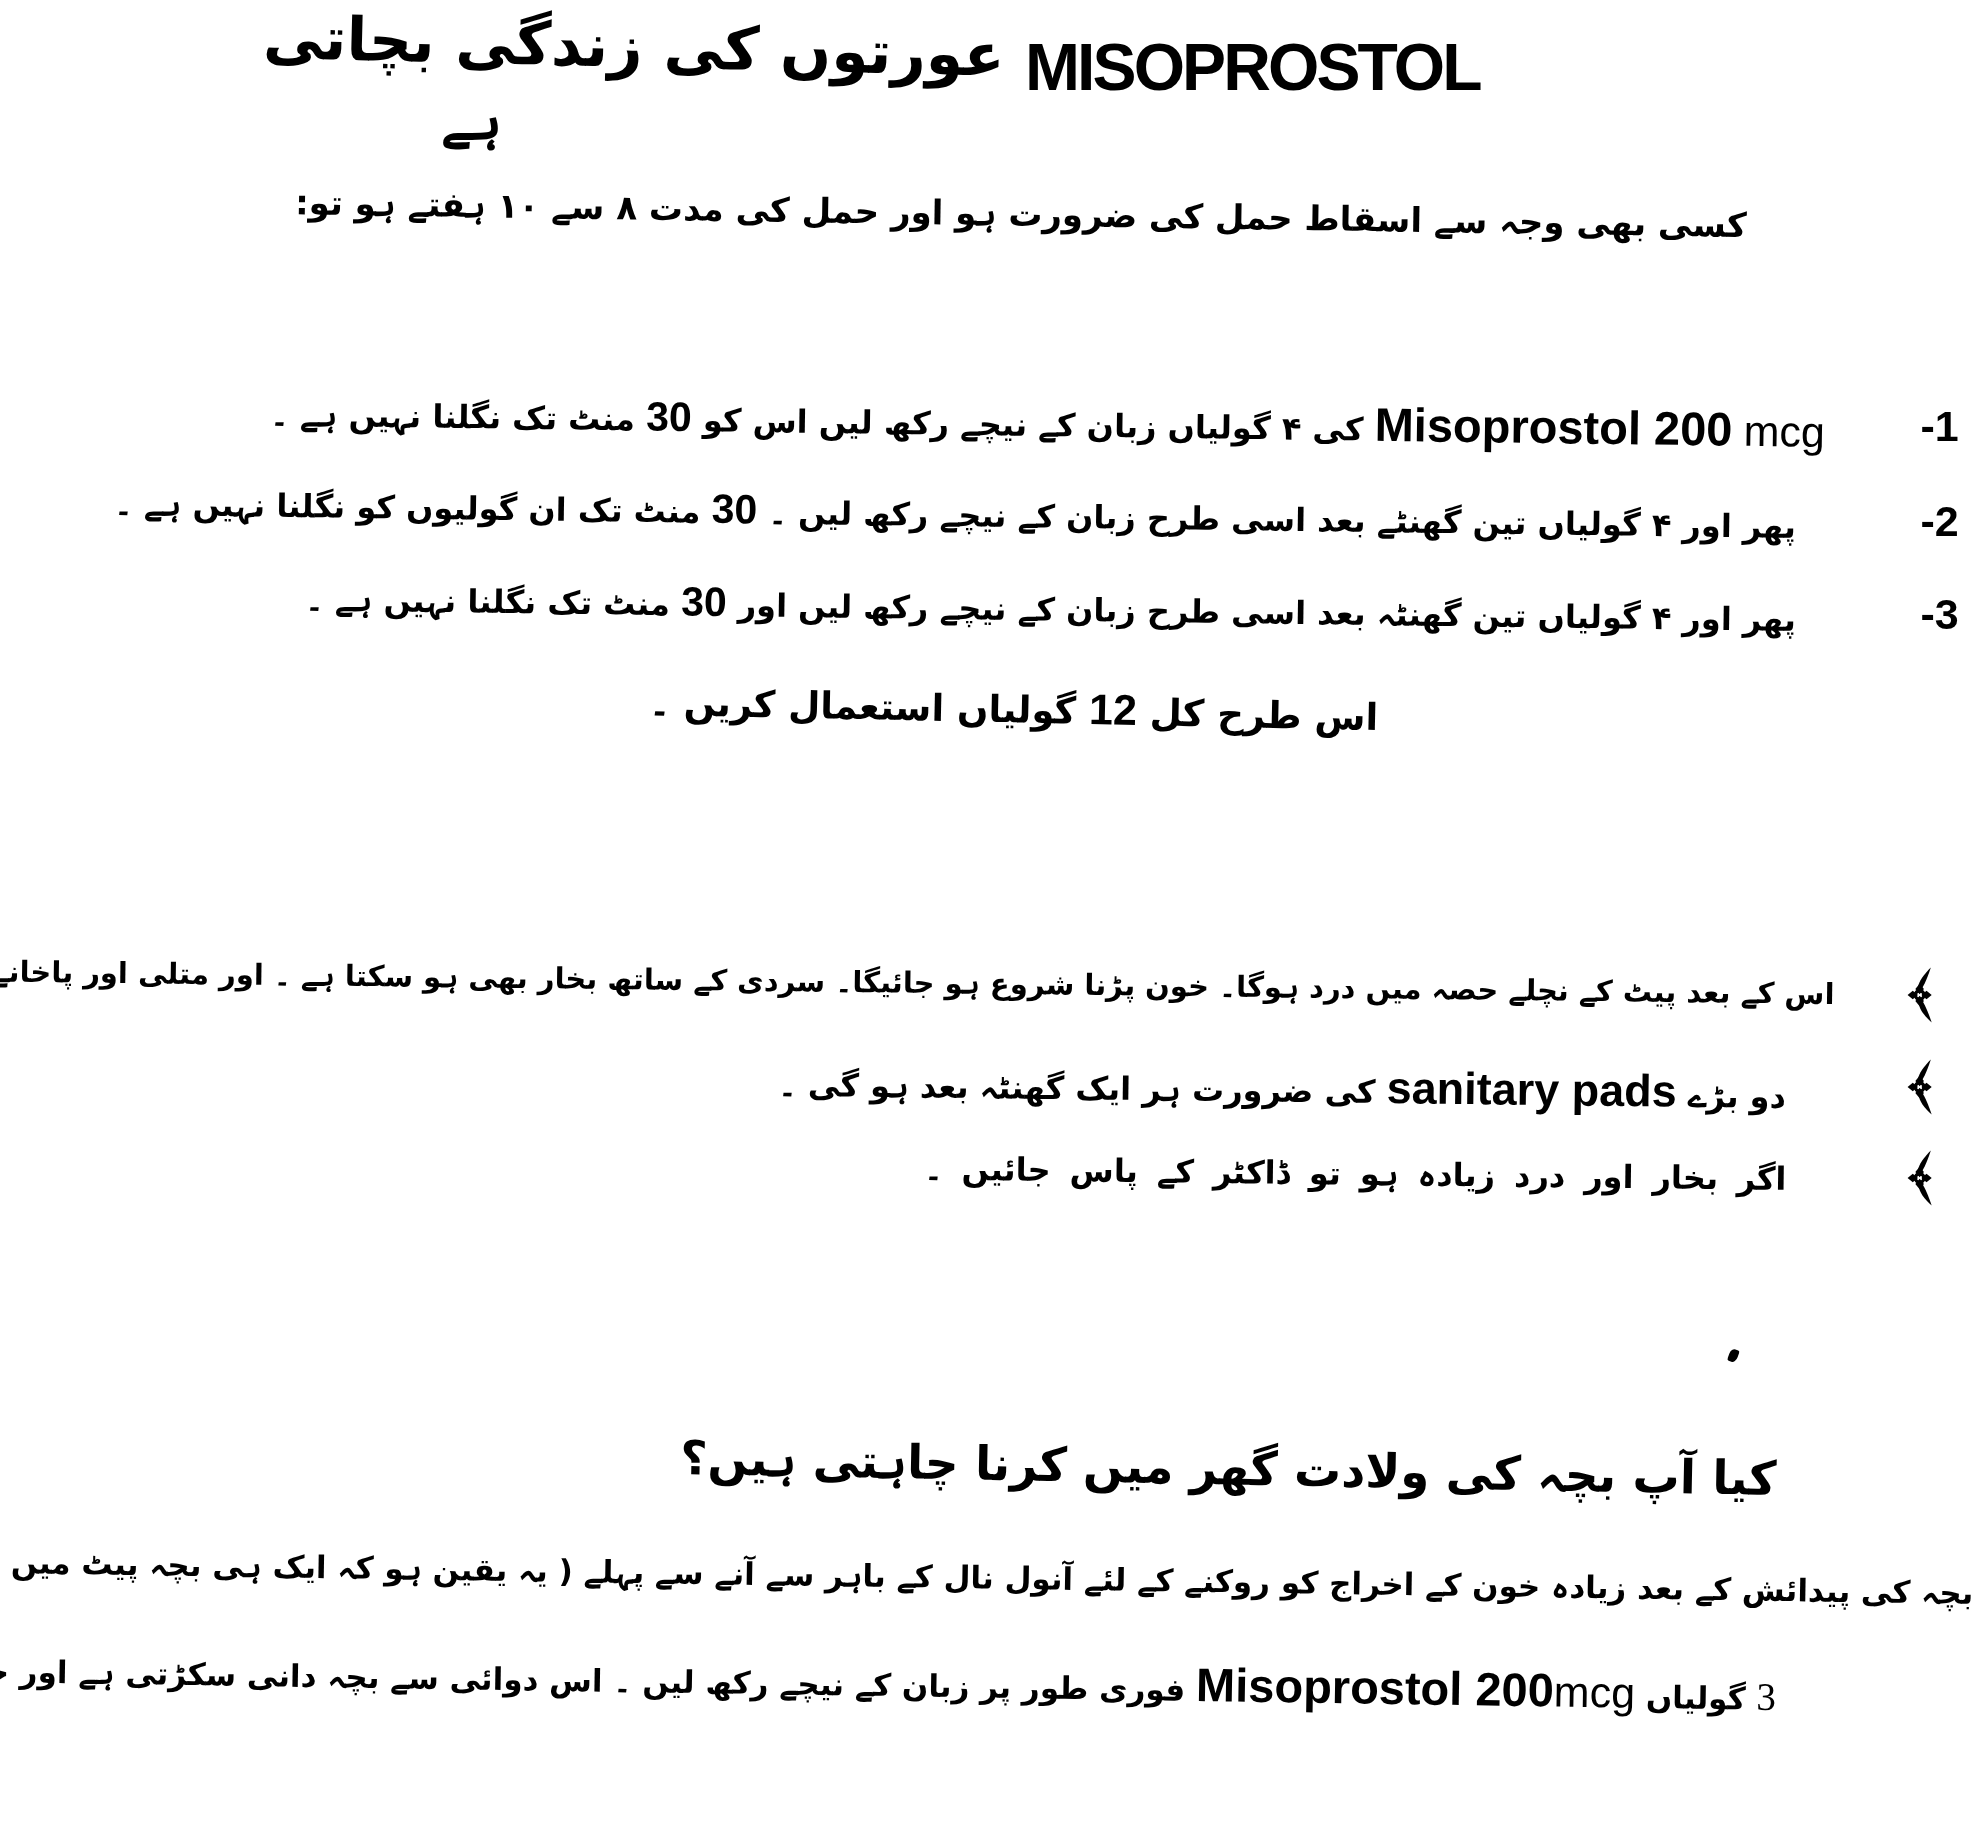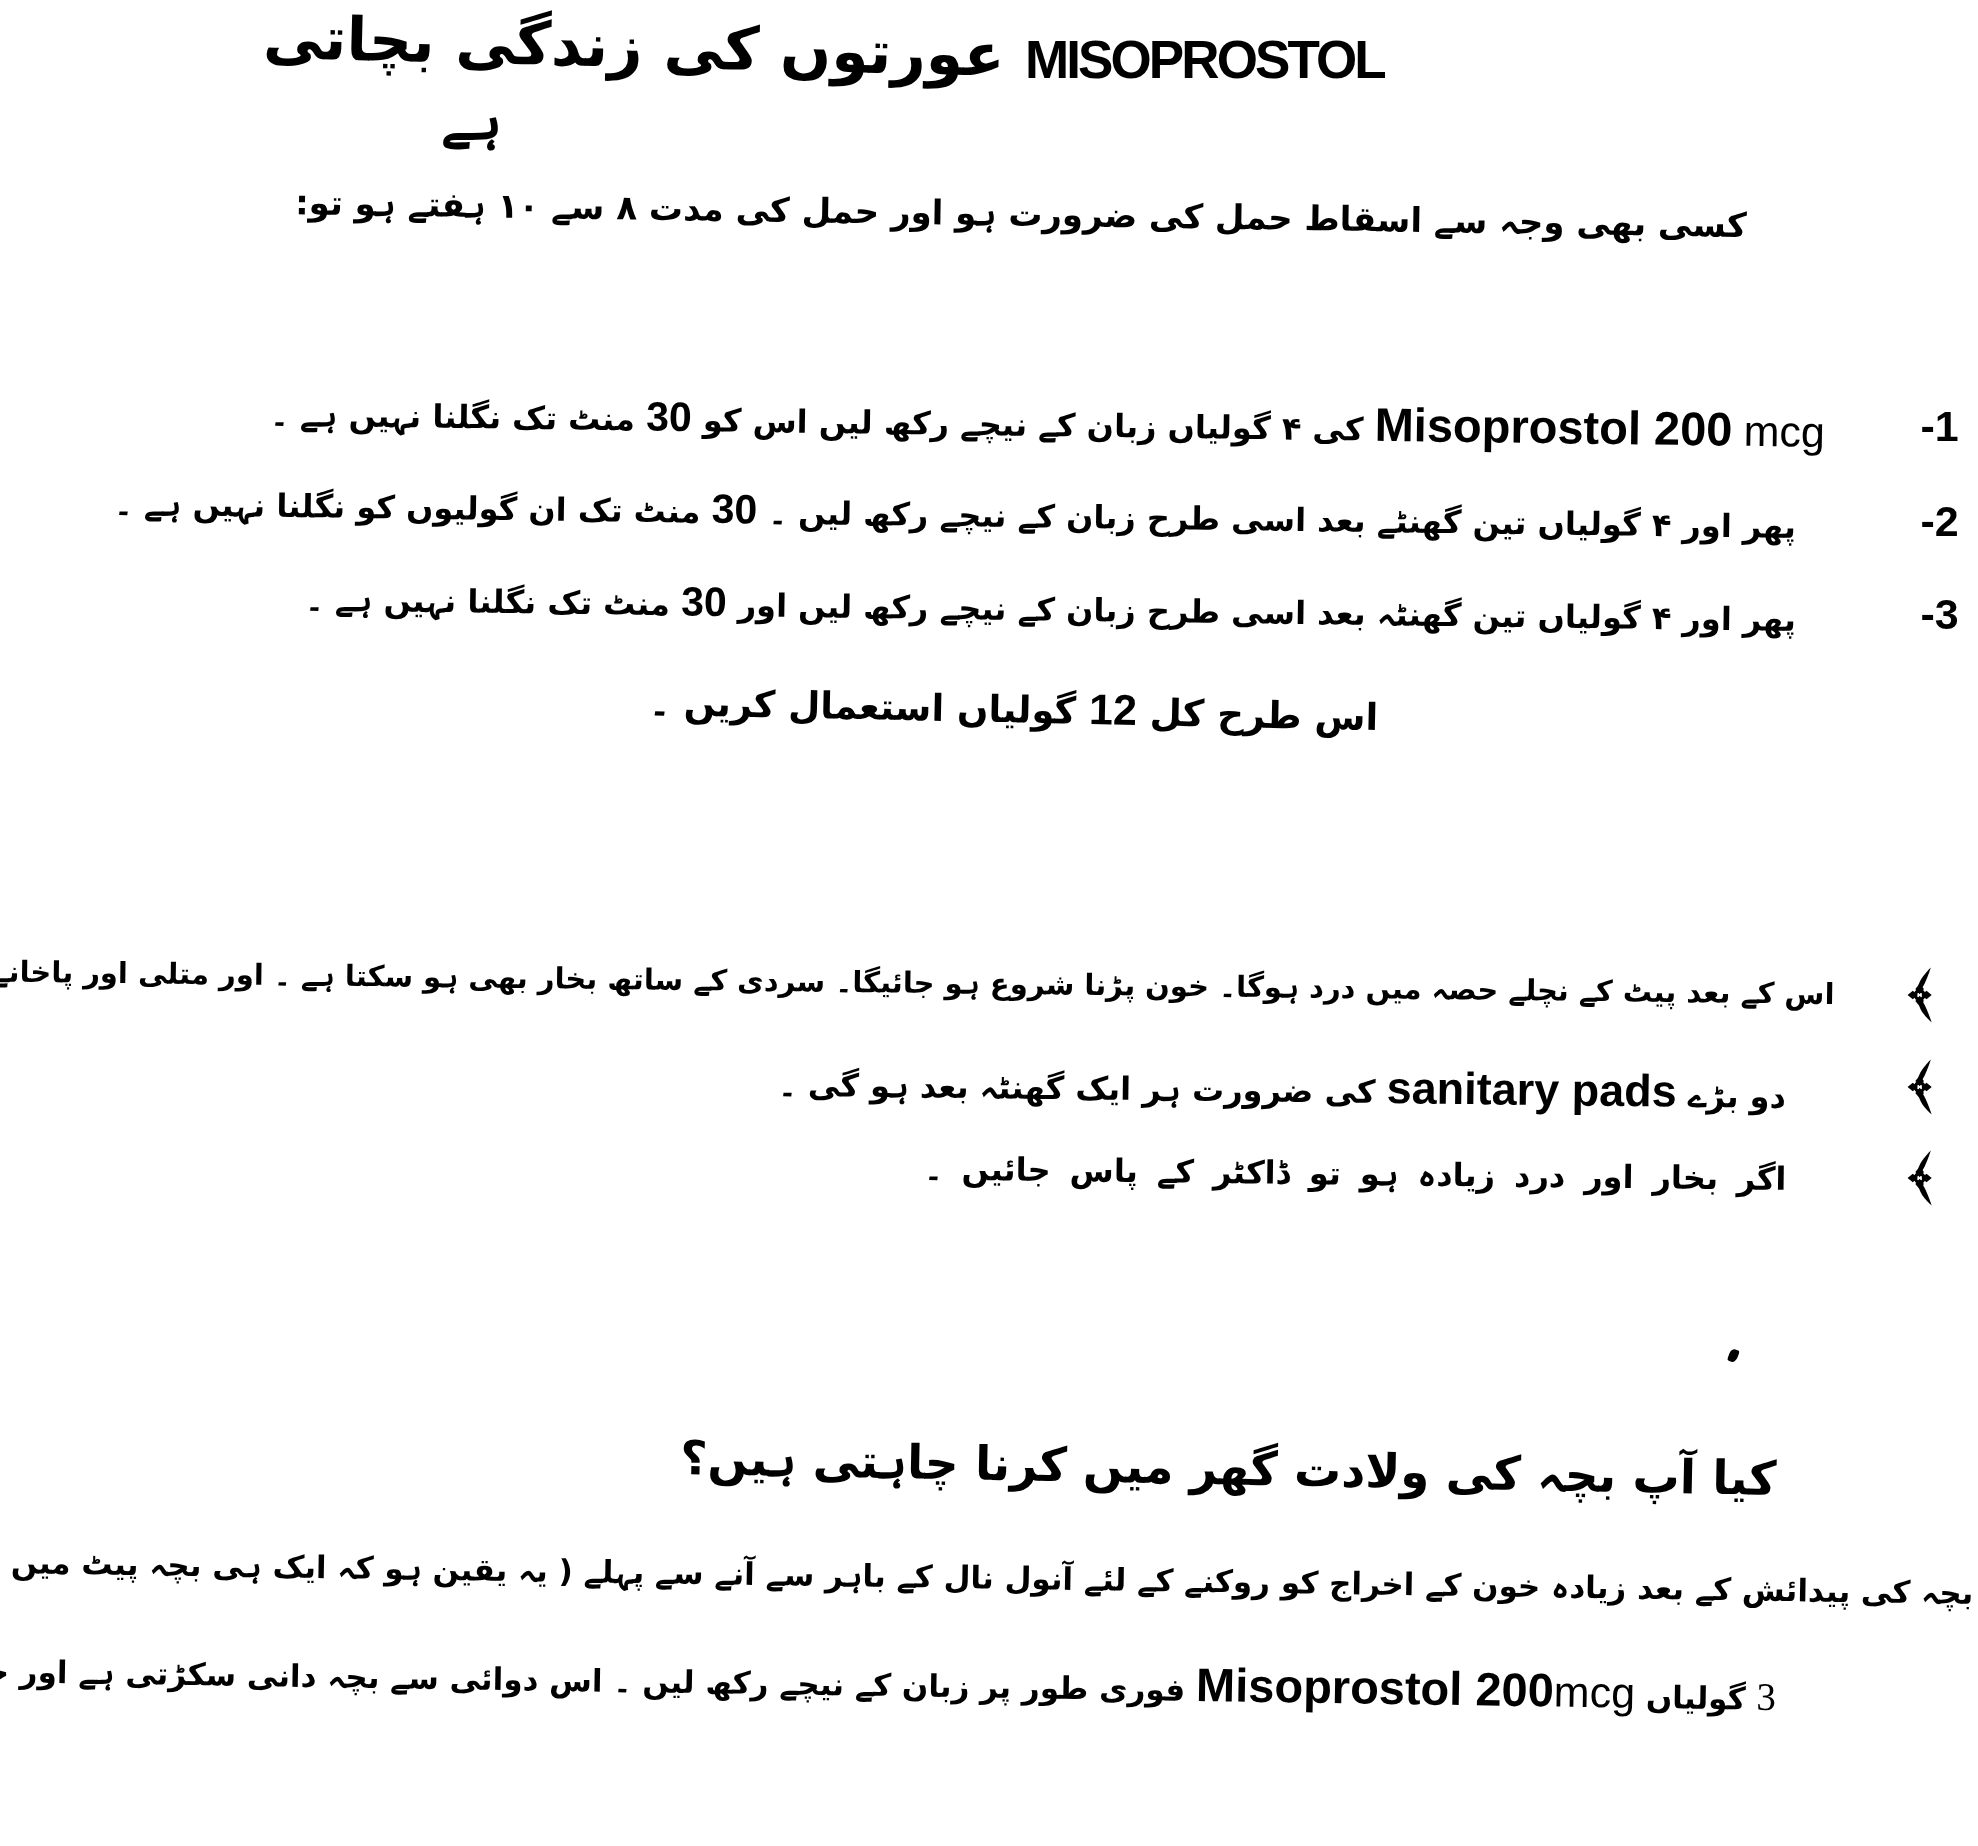--- a/index.html
+++ b/index.html
@@ -55,21 +55,21 @@
     border-radius:50% 20% 50% 20%;
   }
 </style>
 </head>
 <body>
 
 <div class="page">
 
   <div class="u" style="right:974px;top:17.5px;font-size:60px;font-weight:700;transform:rotate(1.4deg);">عورتوں کی زندگی بچاتی</div>
   <div class="u" style="right:1477px;top:89px;font-size:52px;font-weight:700;">ہے</div>
-  <div class="title-en" style="left:1025px;top:29px;font-size:53px;">MISOPROSTOL</div>
+  <div class="title-en" style="left:1025px;top:29px;font-size:66px;">MISOPROSTOL</div>
 
   <div class="u" style="right:232px;top:204px;font-size:34px;transform:rotate(0.9deg);">کسی بھی وجہ سے اسقاط حمل کی ضرورت ہو اور حمل کی مدت ۸ سے ۱۰ ہفتے ہو تو:</div>
 
   <div class="step-num" style="right:20.4px;top:402px;">-1</div>
   <div class="u" style="right:154px;top:402px;font-size:32px;transform:rotate(0.8deg);">
     <span class="en-bold" style="font-size:47px;">Misoprostol 200</span>
     <span class="en-reg" style="font-size:43px;">mcg</span>
     <span>کی ۴ گولیاں زبان کے نیچے رکھ لیں اس کو</span>
     <span class="num" style="font-size:41px;">30</span>
     <span>منٹ تک نگلنا نہیں ہے ۔</span>

